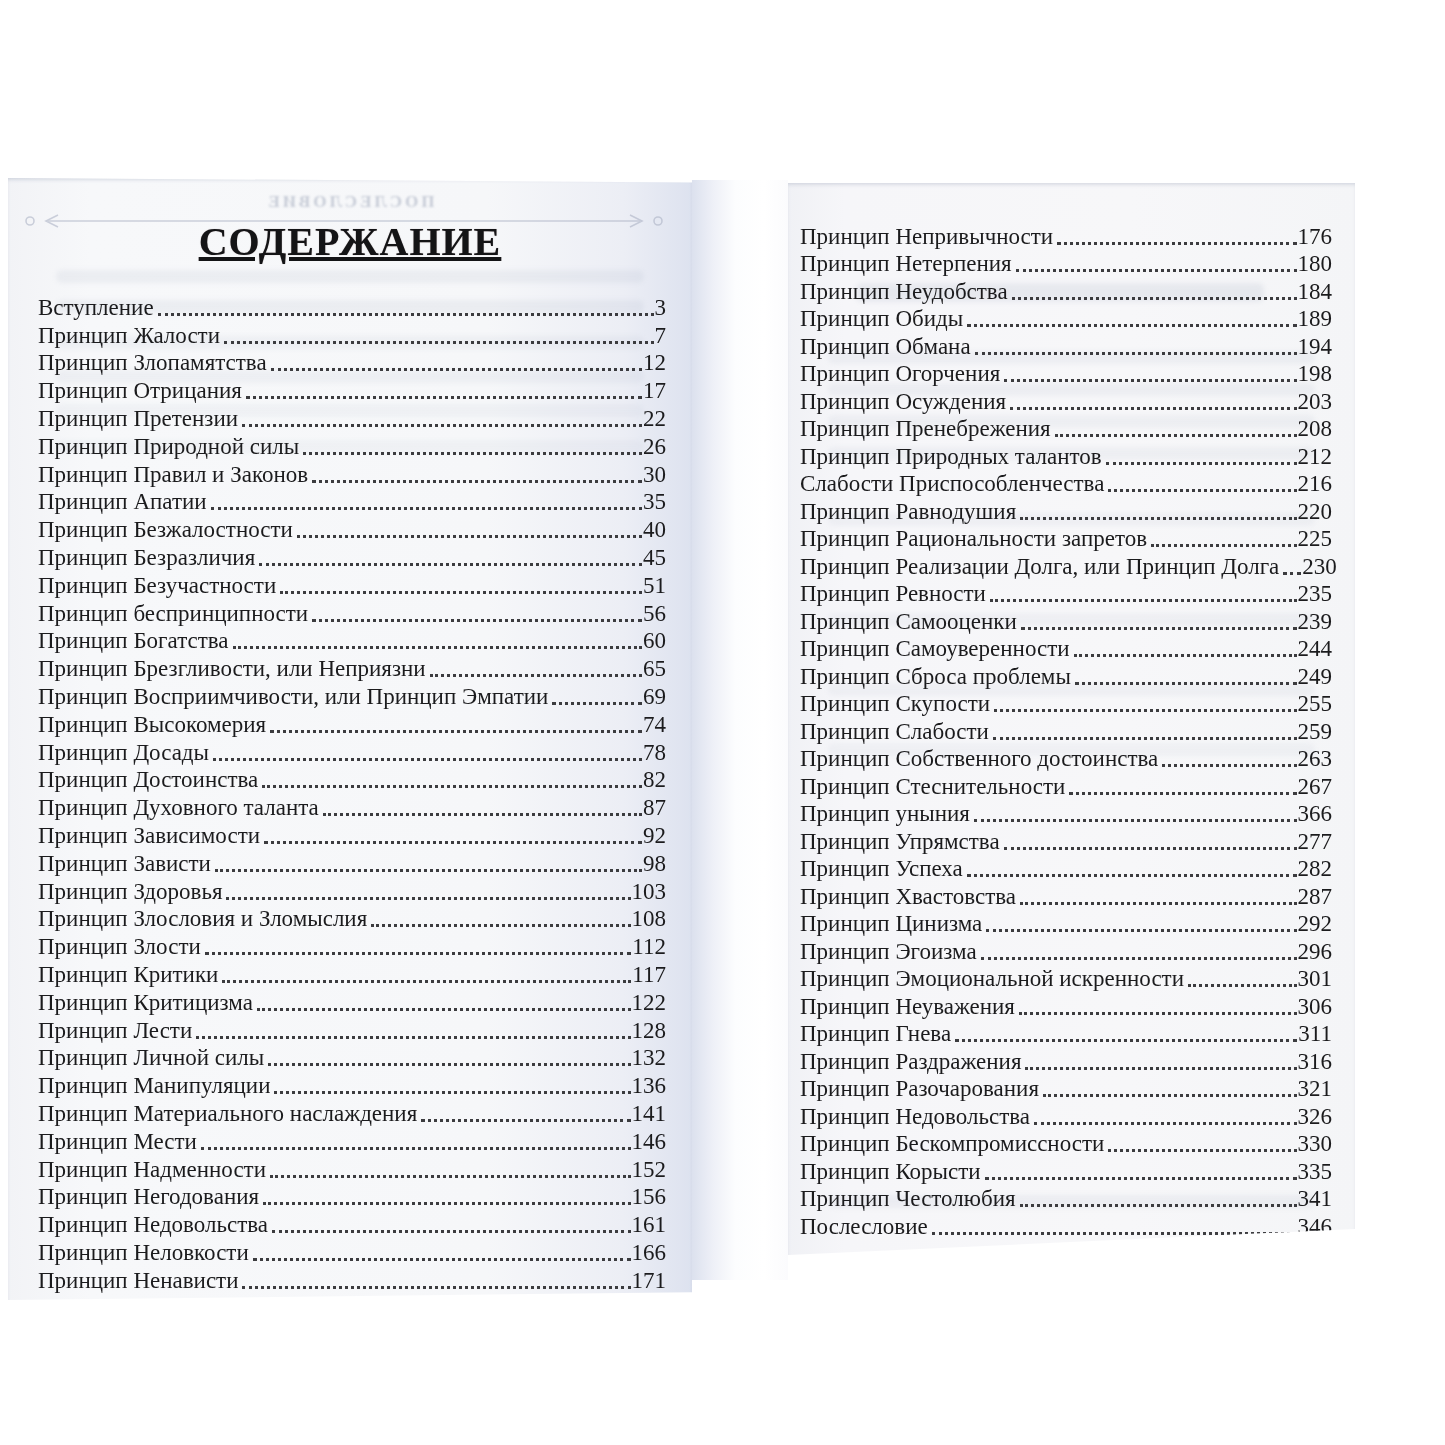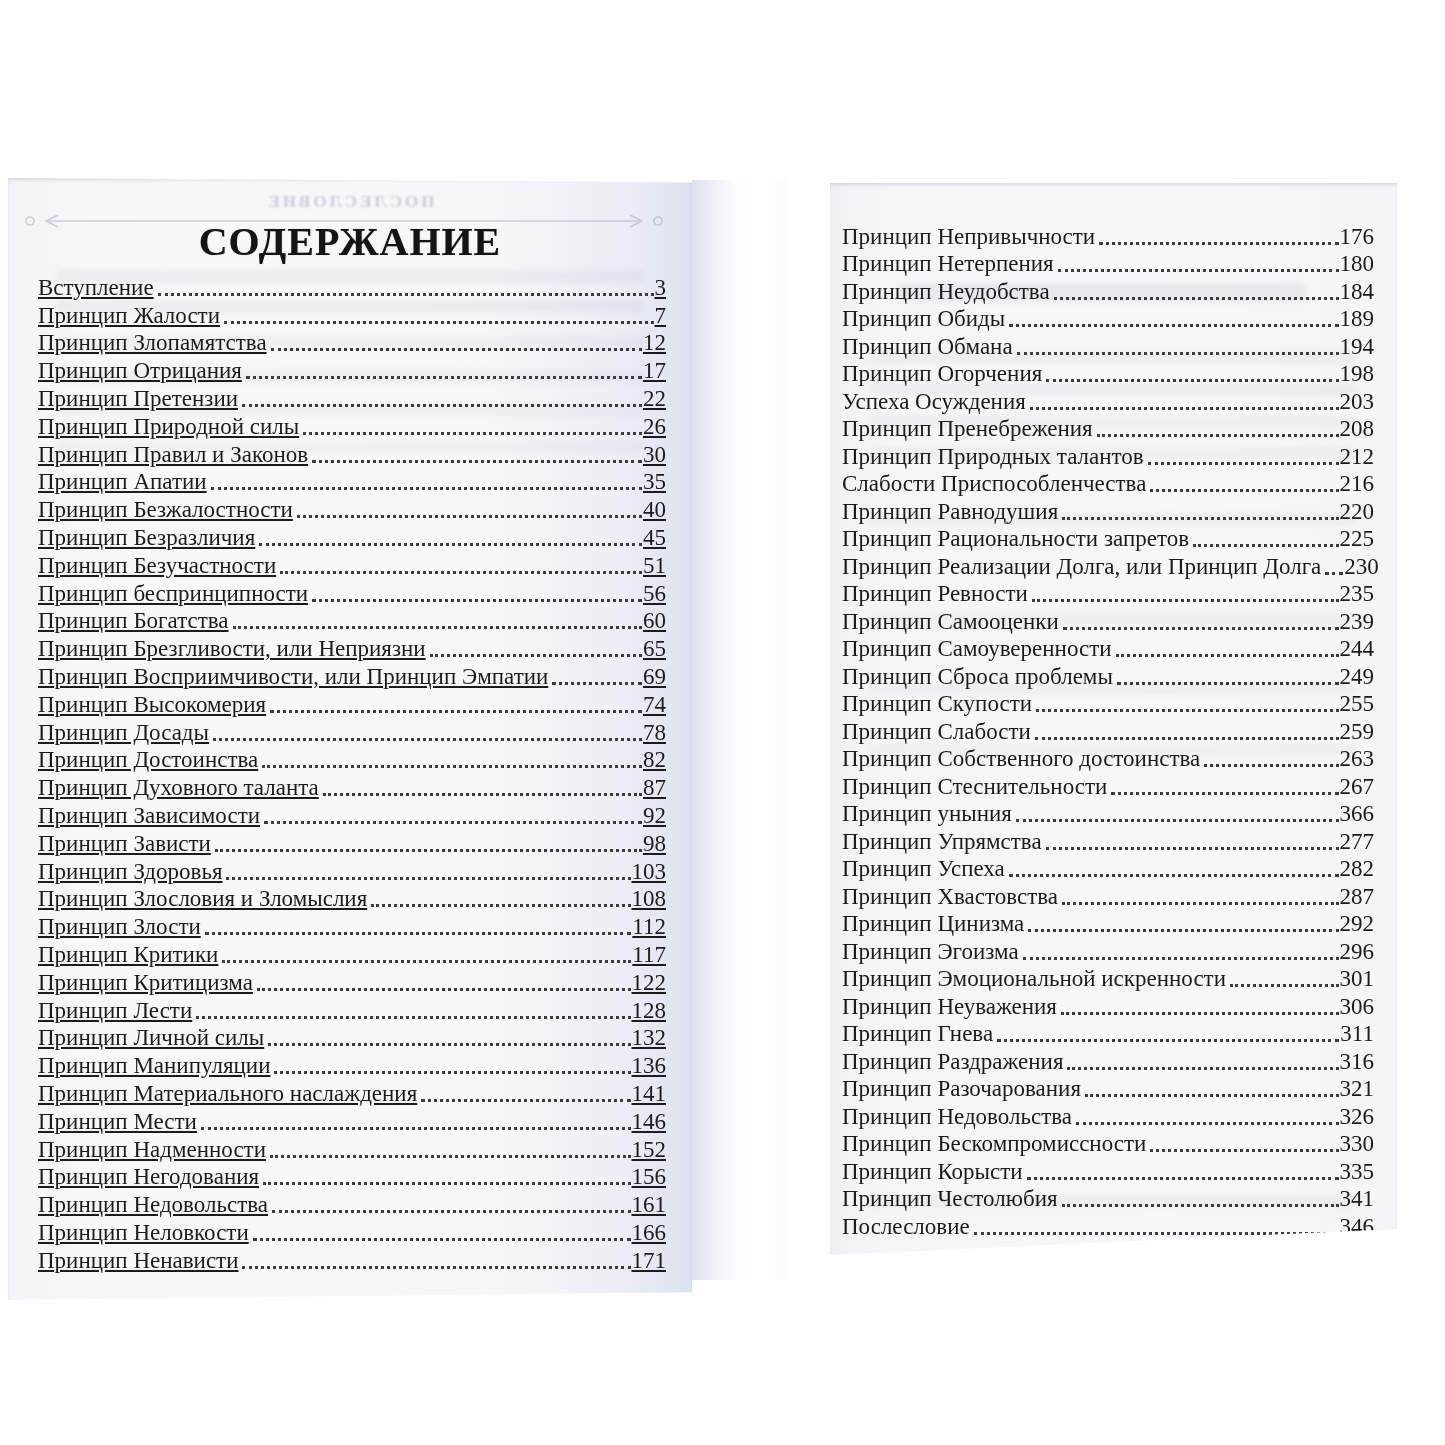--- a/index.html
+++ b/index.html
@@ -23,44 +23,44 @@
   }
   .gutter{
     position:absolute; left:692px; top:180px; width:96px; height:1100px;
     background:linear-gradient(to right,#dce1ee 0%,#eef0f7 22%,#fcfdfe 45%,#ffffff 75%,#fbfbfd 100%);
   }
   .page-right{
     left:788px; top:183px; width:567px; height:1072px;
     background:linear-gradient(to right,#f0f1f5 0%,#f6f6f9 10%,#f7f7f9 60%,#f4f5f7 100%);
     box-shadow:inset 0 3px 4px -2px rgba(140,150,175,.4), 0 3px 5px rgba(176,184,200,.5);
     clip-path:polygon(0 0,100% 0,100% calc(100% - 26px),0 100%);
-    margin-left:42px;
   }
 
   .bleed-head{
     position:absolute; top:14px; left:0; right:0;
     text-align:center;
     transform:scaleX(-1);
     font-weight:bold; font-size:17px; letter-spacing:3px;
     color:#97a0b4; opacity:.5; filter:blur(1px);
   }
   .ornament{
     position:absolute; top:36px; left:6px; right:6px; height:14px;
     opacity:.55;
   }
   .title{
     margin:40px 0 0 0;
     text-align:center;
     font-size:40px; font-weight:bold; letter-spacing:1px;
     color:#141416;
     text-shadow:0 0 1px rgba(60,20,20,.35);
+    text-decoration:underline;
   }
 
   .toc{ position:relative; }
-  .toc-left{ margin-top:8px; padding:0 26px 0 30px;text-decoration:underline; }
+  .toc-left{ margin-top:28px; padding:0 26px 0 30px; }
   .toc-right{ margin-top:39px; padding:0 23px 0 12px; }
 
   .toc-row{
     display:flex; align-items:flex-end;
     height:27.8px;
     font-size:23px;
   }
   .toc-right .toc-row{ height:27.5px; }
   .toc-row .lbl{ white-space:nowrap; }
   .toc-row .dots{
@@ -330,21 +330,21 @@
           <span class="lbl">Принцип Обмана</span>
           <span class="dots"></span>
           <span class="num">194</span>
         </div>
         <div class="toc-row">
           <span class="lbl">Принцип Огорчения</span>
           <span class="dots"></span>
           <span class="num">198</span>
         </div>
         <div class="toc-row">
-          <span class="lbl">Успеха Осуждения</span>
+          <span class="lbl">Принцип Осуждения</span>
           <span class="dots"></span>
           <span class="num">203</span>
         </div>
         <div class="toc-row">
           <span class="lbl">Принцип Пренебрежения</span>
           <span class="dots"></span>
           <span class="num">208</span>
         </div>
         <div class="toc-row">
           <span class="lbl">Принцип Природных талантов</span>

